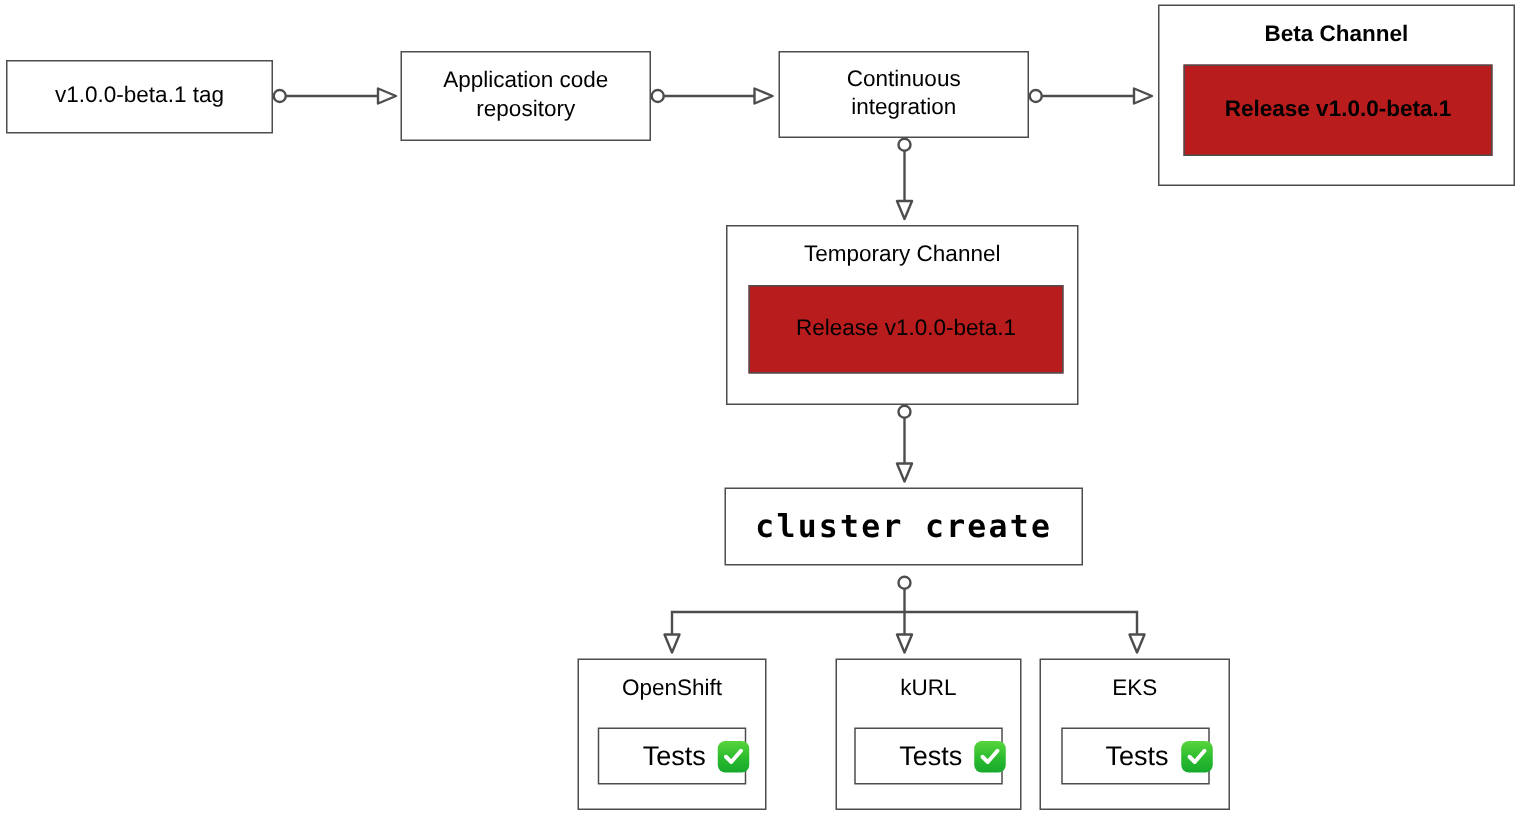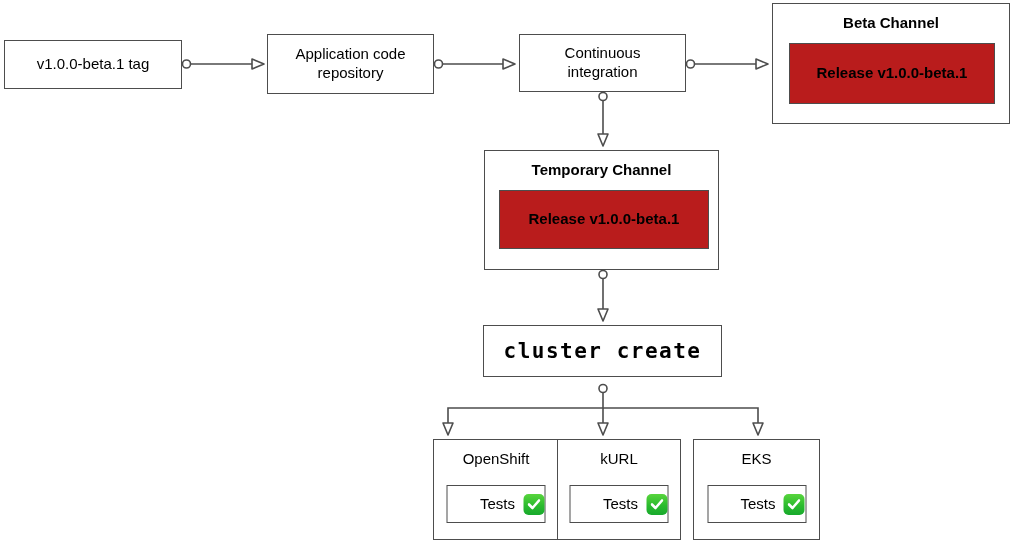--- a/index.html
+++ b/index.html
@@ -28,44 +28,44 @@
   .tag-box{left:4px;top:40px;width:178px;height:49px;}
   .repo-box{left:267px;top:34px;width:167px;height:60px;}
   .ci-box{left:519px;top:34px;width:167px;height:58px;}
   .cluster-box{
     left:483px;top:325px;width:239px;height:52px;
     font-family:"DejaVu Sans Mono","Liberation Mono",monospace;
     font-weight:bold;font-size:21px;letter-spacing:1.5px;
   }
   .group{padding:0;}
   .beta-box{left:772px;top:3px;width:238px;height:121px;font-weight:bold;}
-  .temp-box{left:484px;top:150px;width:235px;height:120px;font-weight:bold;}
+  .temp-box{left:484px;top:150px;width:235px;height:120px;}
   .group-title{
     display:block;text-align:center;
     padding-top:10px;font-size:15px;
   }
   .release-box{
     position:absolute;
     border:1.4px solid #4d4d4d;
     background:#b91c1c;box-sizing:border-box;
     display:flex;align-items:center;justify-content:center;
     text-align:center;font-size:15px;
   }
   .beta-box .release-box{left:16px;top:39px;width:206px;height:61px;}
   .temp-box .release-box{left:14px;top:39px;width:210px;height:59px;}
   .platform{width:126px;height:101px;top:439px;}
-  .platform.p0{left:385px;margin-left:48px;}
+  .platform.p0{left:385px;}
   .platform.p1{left:541px;width:124px;margin-left:16px;}
   .platform.p2{left:693px;width:127px;}
   .tests-box{
     position:absolute;left:50%;transform:translateX(-50%);
     top:45px;width:99px;height:38px;
     border:1.4px solid #4d4d4d;background:#fff;box-sizing:border-box;
     display:flex;align-items:center;justify-content:center;gap:8px;
-    font-size:15px;
+    font-size:18px;
     padding-left:32px;
   }
   .check{
     width:21px;height:21px;border-radius:5px;
     background:linear-gradient(180deg,#58d53d 0%,#2bbb2e 55%,#17a92c 100%);
     display:inline-flex;align-items:center;justify-content:center;
     flex:0 0 auto;
   }
   .check svg{display:block;}
   .edge-line{stroke:#4d4d4d;stroke-width:1.6;fill:none;}

